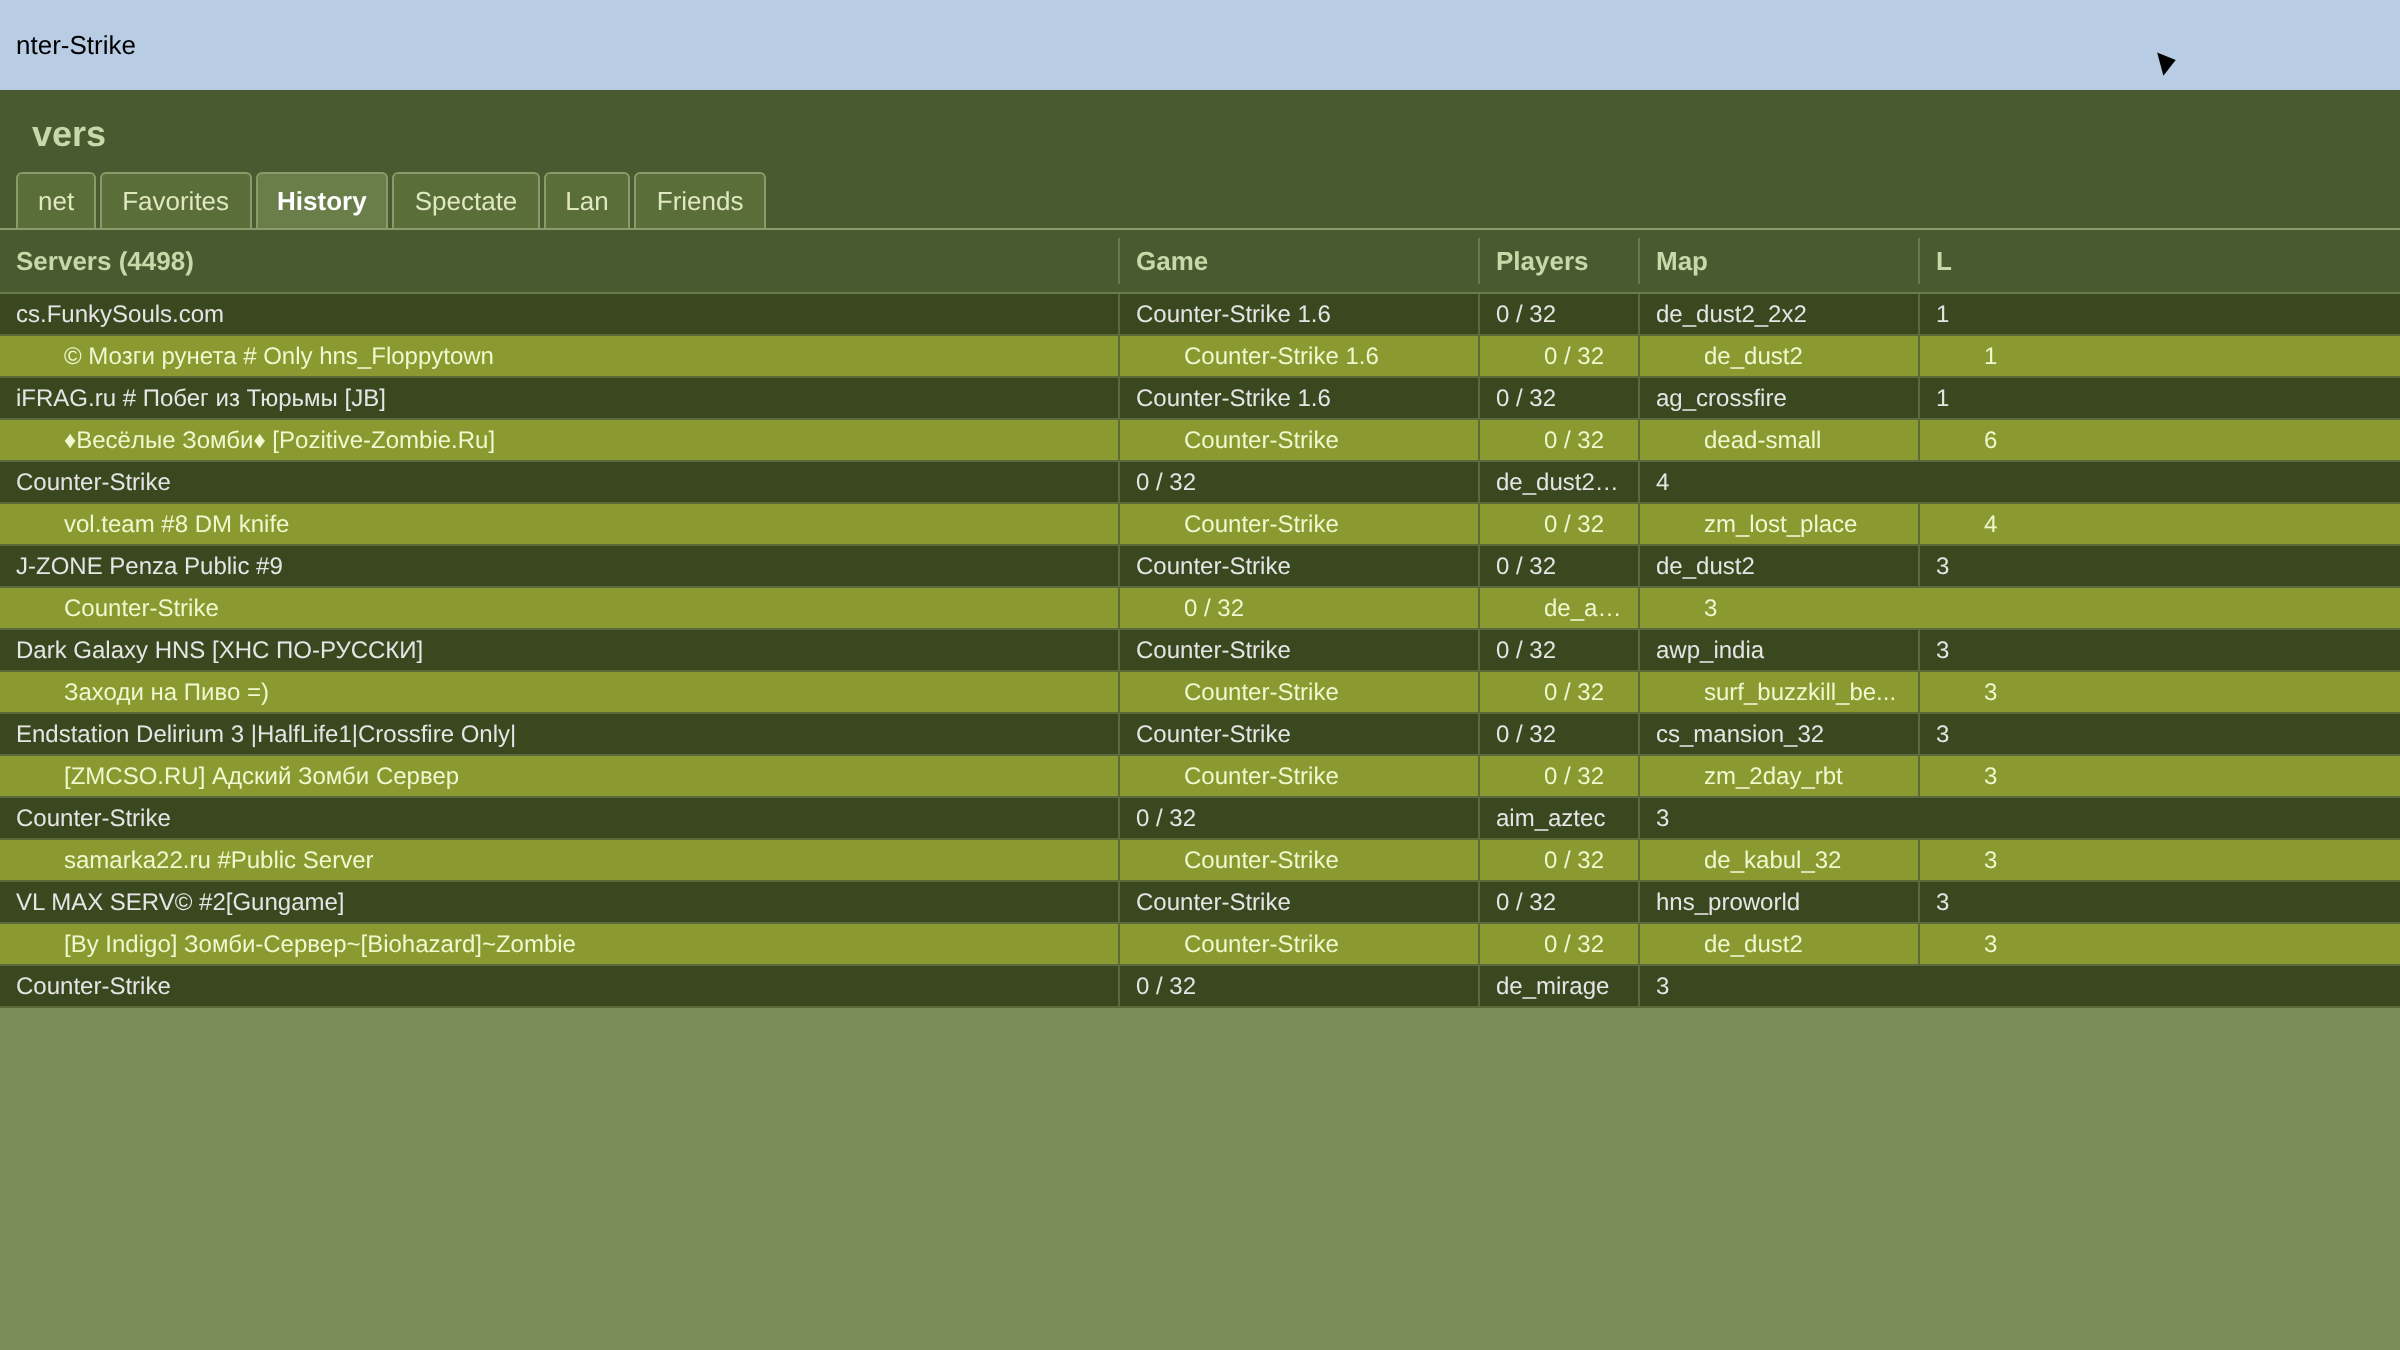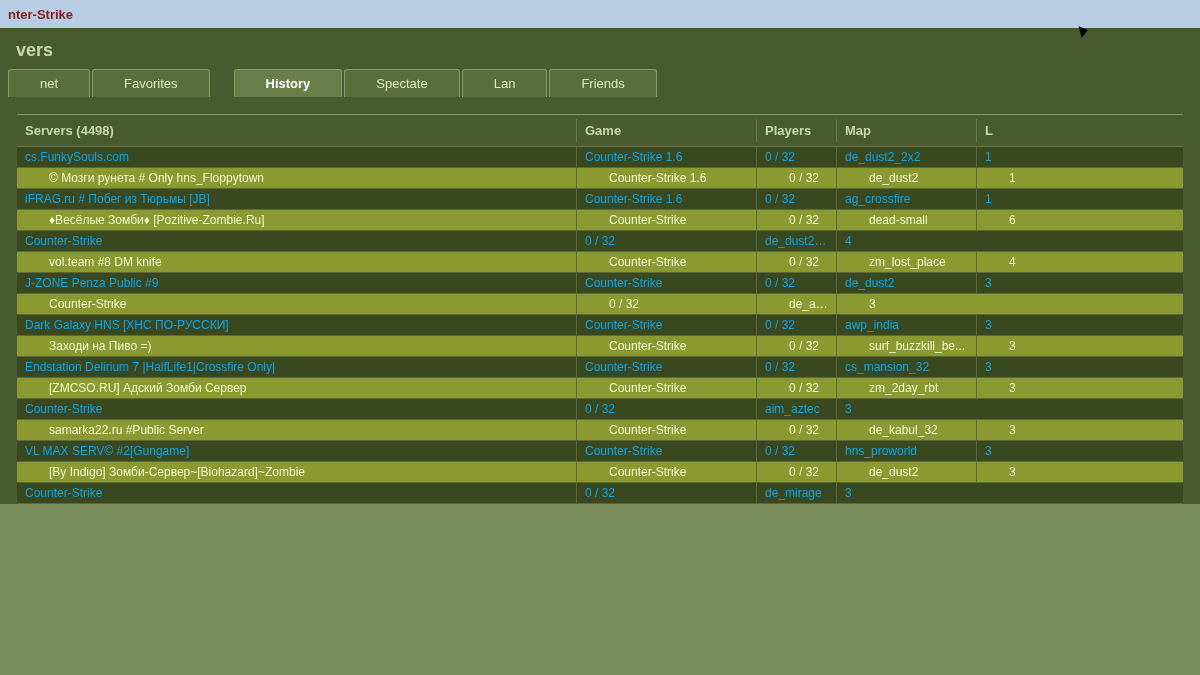--- a/index.html
+++ b/index.html
@@ -8,27 +8,27 @@
       height: 675px;
       background: #7a8c5a;
       font-family: 'Tahoma', 'Arial', sans-serif;
       font-size: 13px;
       overflow: hidden;
       color: #fff;
     }
 
     .title-bar {
       background: #b8cce4;
-      height: 28px;
+      height: 45px;
       display: flex;
       align-items: center;
       padding: 0 8px;
-      color: #7f1d1d;
-      font-size: 13px;
-      font-weight: bold;
+      color: #000000;
+      font-size: 13px;
+      font-weight: normal;
     }
 
     .window-body {
       background: #4a5a30;
       padding: 8px 0 0 0;
     }
 
     .page-title {
       color: #c8d8a8;
       font-size: 18px;
@@ -40,37 +40,36 @@
       display: flex;
       padding: 0 8px;
       gap: 2px;
       margin-bottom: 0;
     }
 
     .tab {
       background: #5a6e3a;
       border: 1px solid #8a9a6a;
       border-bottom: none;
-      padding: 6px 31px;
+      padding: 6px 10px;
       cursor: pointer;
       color: #e0e8c0;
       font-size: 13px;
       border-radius: 3px 3px 0 0;
     }
 
     .tab.active {
       background: #6a7e4a;
       color: #fff;
       font-weight: bold;
-      margin-left: 22px;
     }
 
     .server-table-container {
       background: #3a4a20;
-      margin: 17px;
+      margin: 0;
       border-top: 1px solid #8a9a6a;
     }
 
     .table-header {
       display: grid;
       grid-template-columns: 560px 180px 80px 140px 60px;
       background: #4a5a30;
       border-bottom: 1px solid #6a7a4a;
       padding: 4px 0;
     }
@@ -109,21 +108,21 @@
       white-space: nowrap;
       overflow: hidden;
       text-overflow: ellipsis;
     }
 
     .table-row .cell:last-child {
       border-right: none;
     }
 
     .table-row.dark .cell {
-      color: #0ea5e9;
+      color: #e5e5e5;
     }
 
     .table-row.light .cell {
       color: #f0f8d0;
       padding-left: 32px;
     }
 
     .cursor {
       position: absolute;
       top: 25px;
@@ -237,21 +236,21 @@
           <div class="cell">3</div>
         </div>
         <div class="table-row light">
           <div class="cell">Заходи на Пиво =)</div>
           <div class="cell">Counter-Strike</div>
           <div class="cell">0 / 32</div>
           <div class="cell">surf_buzzkill_be...</div>
           <div class="cell">3</div>
         </div>
         <div class="table-row dark">
-          <div class="cell">Endstation Delirium 7 |HalfLife1|Crossfire Only|</div>
+          <div class="cell">Endstation Delirium 3 |HalfLife1|Crossfire Only|</div>
           <div class="cell">Counter-Strike</div>
           <div class="cell">0 / 32</div>
           <div class="cell">cs_mansion_32</div>
           <div class="cell">3</div>
         </div>
         <div class="table-row light">
           <div class="cell">[ZMCSO.RU] Адский Зомби Сервер</div>
           <div class="cell">Counter-Strike</div>
           <div class="cell">0 / 32</div>
           <div class="cell">zm_2day_rbt</div>

